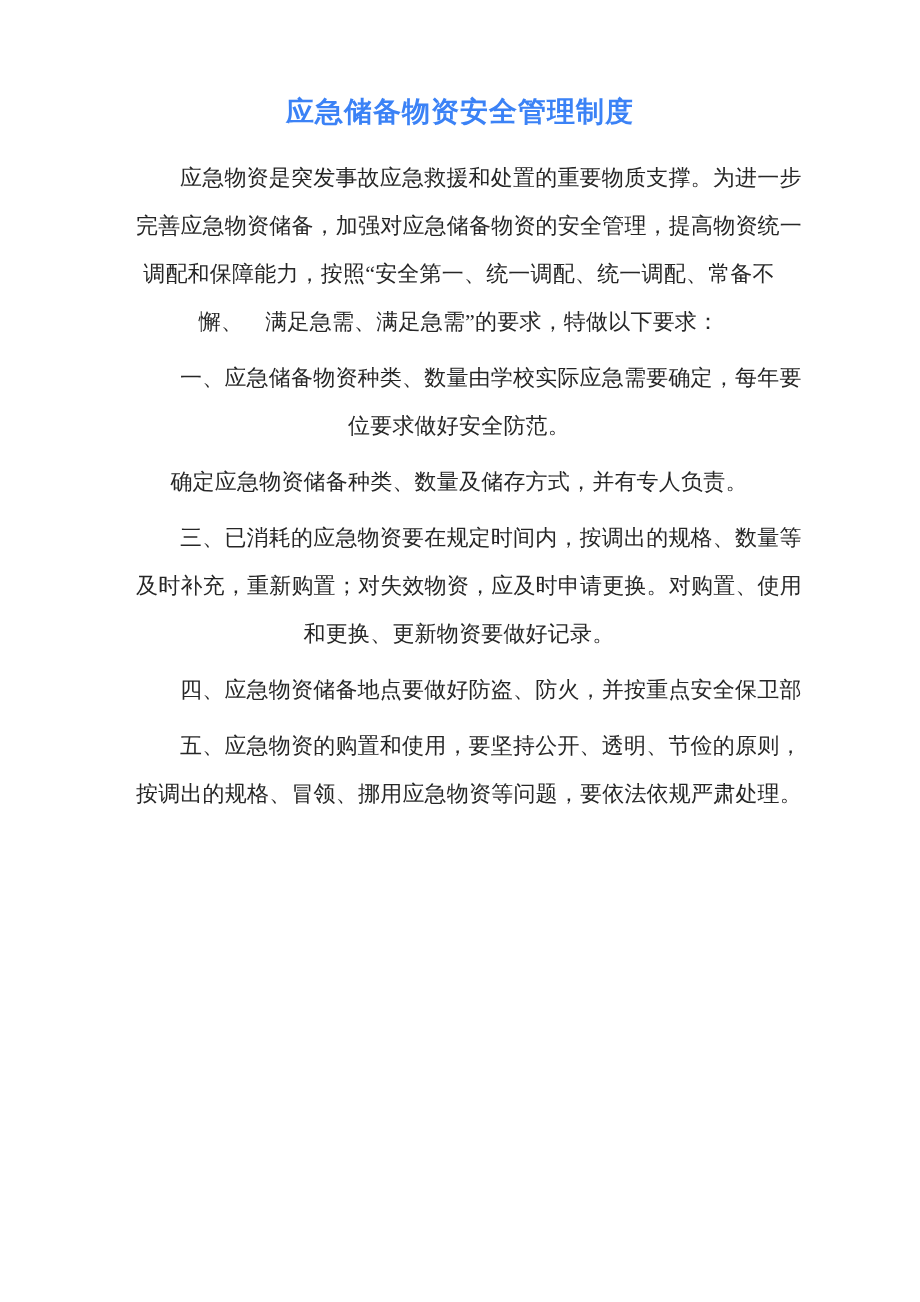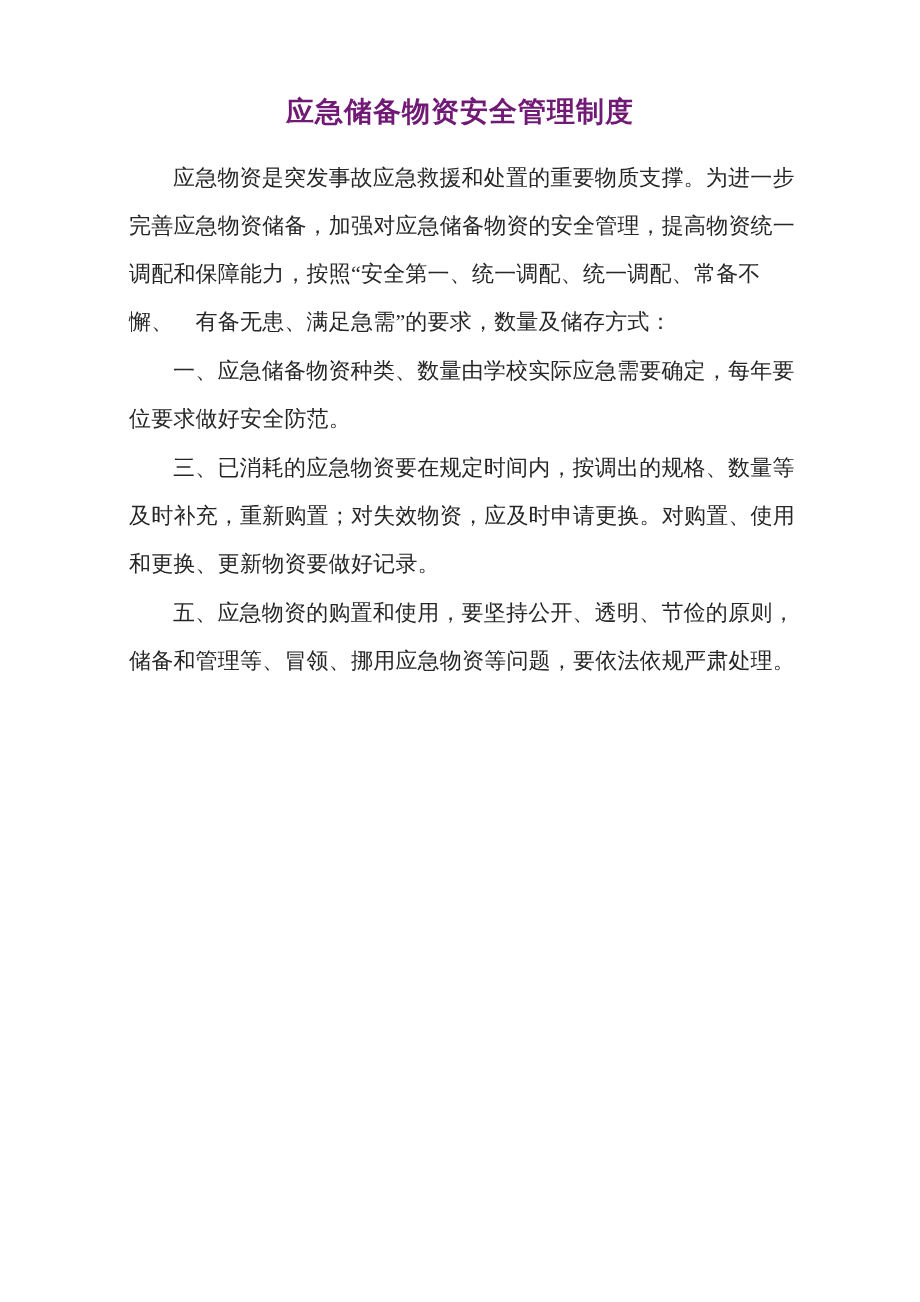--- a/index.html
+++ b/index.html
@@ -18,32 +18,33 @@
   }
   .doc-title {
     margin: 0;
     padding-top: 92px;
     height: 40px;
     line-height: 40px;
     text-align: center;
     font-family: "Liberation Sans", "DejaVu Sans", sans-serif;
     font-weight: 700;
     font-size: 28px;
-    color: #701a75;
+    color: #3b82f6;
     letter-spacing: 1px;
   }
   .doc-body {
     margin: 22px 130px 0 128px;
     width: 662px;
     color: #262626;
     font-size: 22px;
   }
   .para {
-    margin: 1px;
+    margin: 8px;
     padding: 0;
+    text-align: center;
   }
   .line {
     display: block;
     height: 48px;
     line-height: 48px;
     white-space: nowrap;
     letter-spacing: 0.2px;
   }
   .line.first {
     padding-left: 44px; 
@@ -55,39 +56,41 @@
 <div class="page">
 
   <h1 class="doc-title">应急储备物资安全管理制度</h1>
 
   <div class="doc-body">
 
     <p class="para">
       <span class="line first">应急物资是突发事故应急救援和处置的重要物质支撑。为进一步</span>
       <span class="line">完善应急物资储备，加强对应急储备物资的安全管理，提高物资统一</span>
       <span class="line">调配和保障能力，按照“安全第一、统一调配、统一调配、常备不</span>
-      <span class="line">懈、　有备无患、满足急需”的要求，数量及储存方式：</span>
+      <span class="line">懈、　满足急需、满足急需”的要求，特做以下要求：</span>
     </p>
 
     <p class="para">
       <span class="line first">一、应急储备物资种类、数量由学校实际应急需要确定，每年要</span>
       <span class="line">位要求做好安全防范。</span>
     </p>
 
     <p class="para">
+      <span class="line">确定应急物资储备种类、数量及储存方式，并有专人负责。</span>
     </p>
 
     <p class="para">
       <span class="line first">三、已消耗的应急物资要在规定时间内，按调出的规格、数量等</span>
       <span class="line">及时补充，重新购置；对失效物资，应及时申请更换。对购置、使用</span>
       <span class="line">和更换、更新物资要做好记录。</span>
     </p>
 
     <p class="para">
+      <span class="line first">四、应急物资储备地点要做好防盗、防火，并按重点安全保卫部</span>
     </p>
 
     <p class="para">
       <span class="line first">五、应急物资的购置和使用，要坚持公开、透明、节俭的原则，</span>
-      <span class="line">储备和管理等、冒领、挪用应急物资等问题，要依法依规严肃处理。</span>
+      <span class="line">按调出的规格、冒领、挪用应急物资等问题，要依法依规严肃处理。</span>
     </p>
 
   </div>
 </div>
 
 </body></html>

